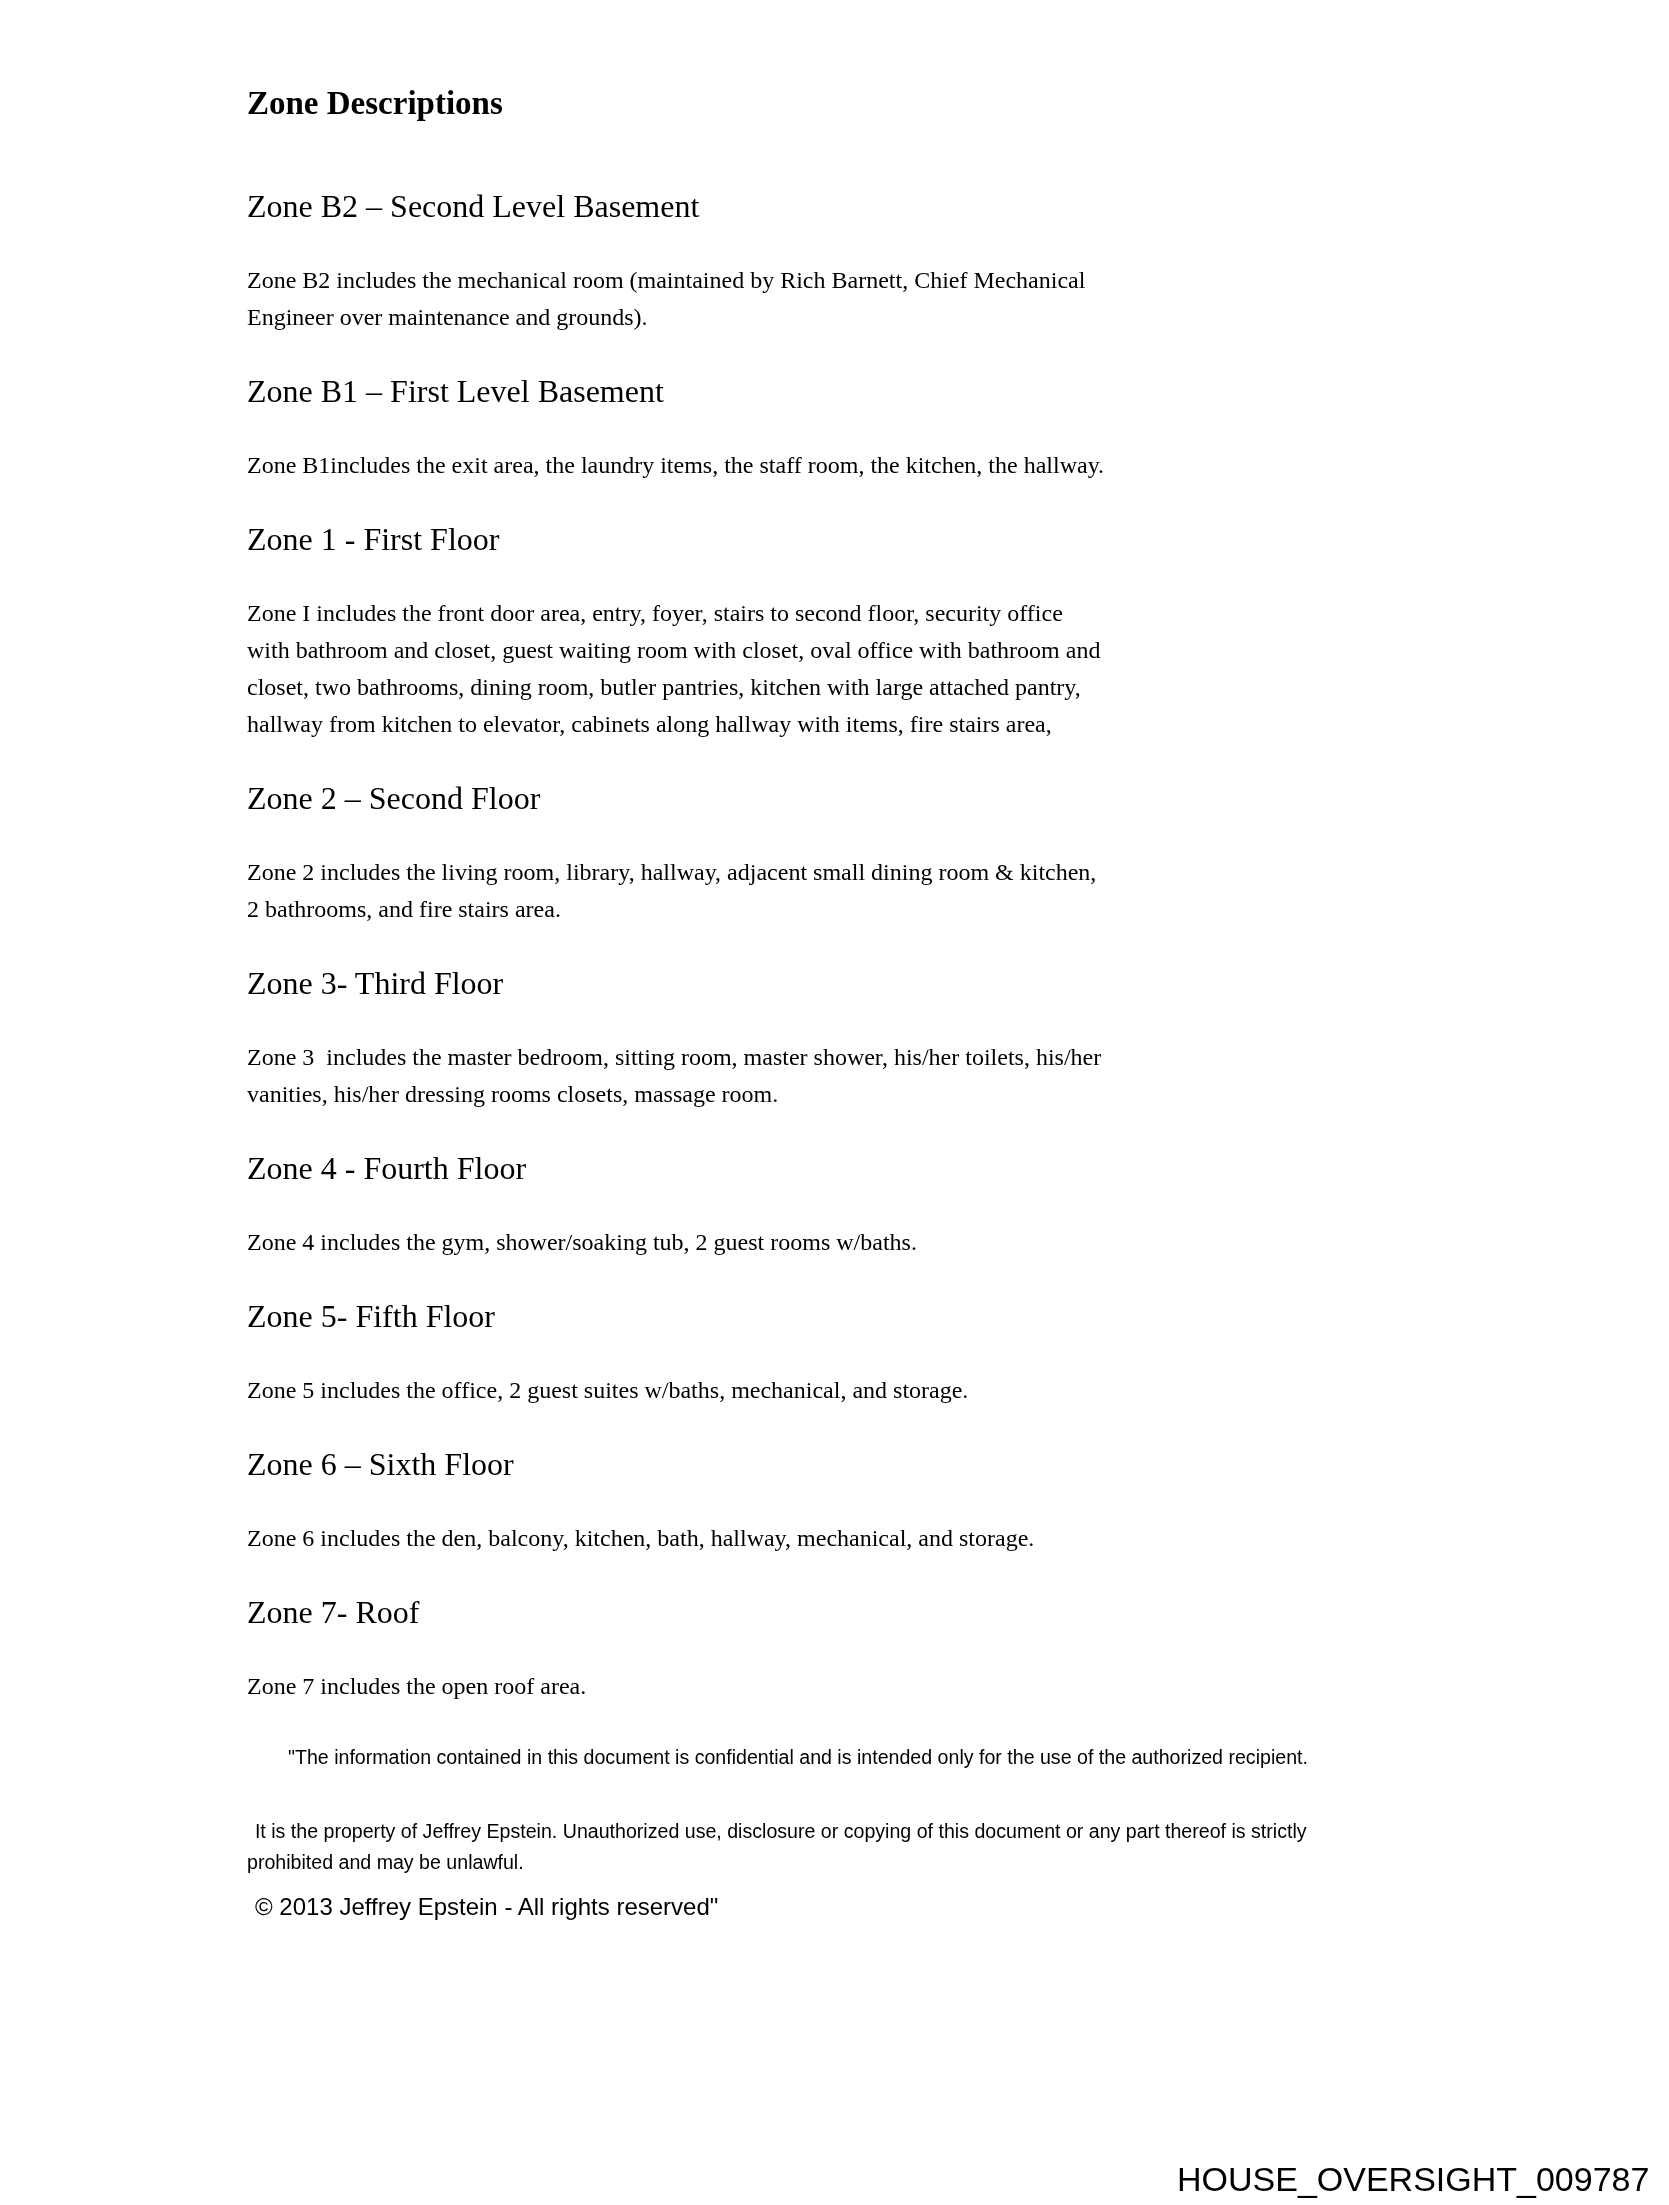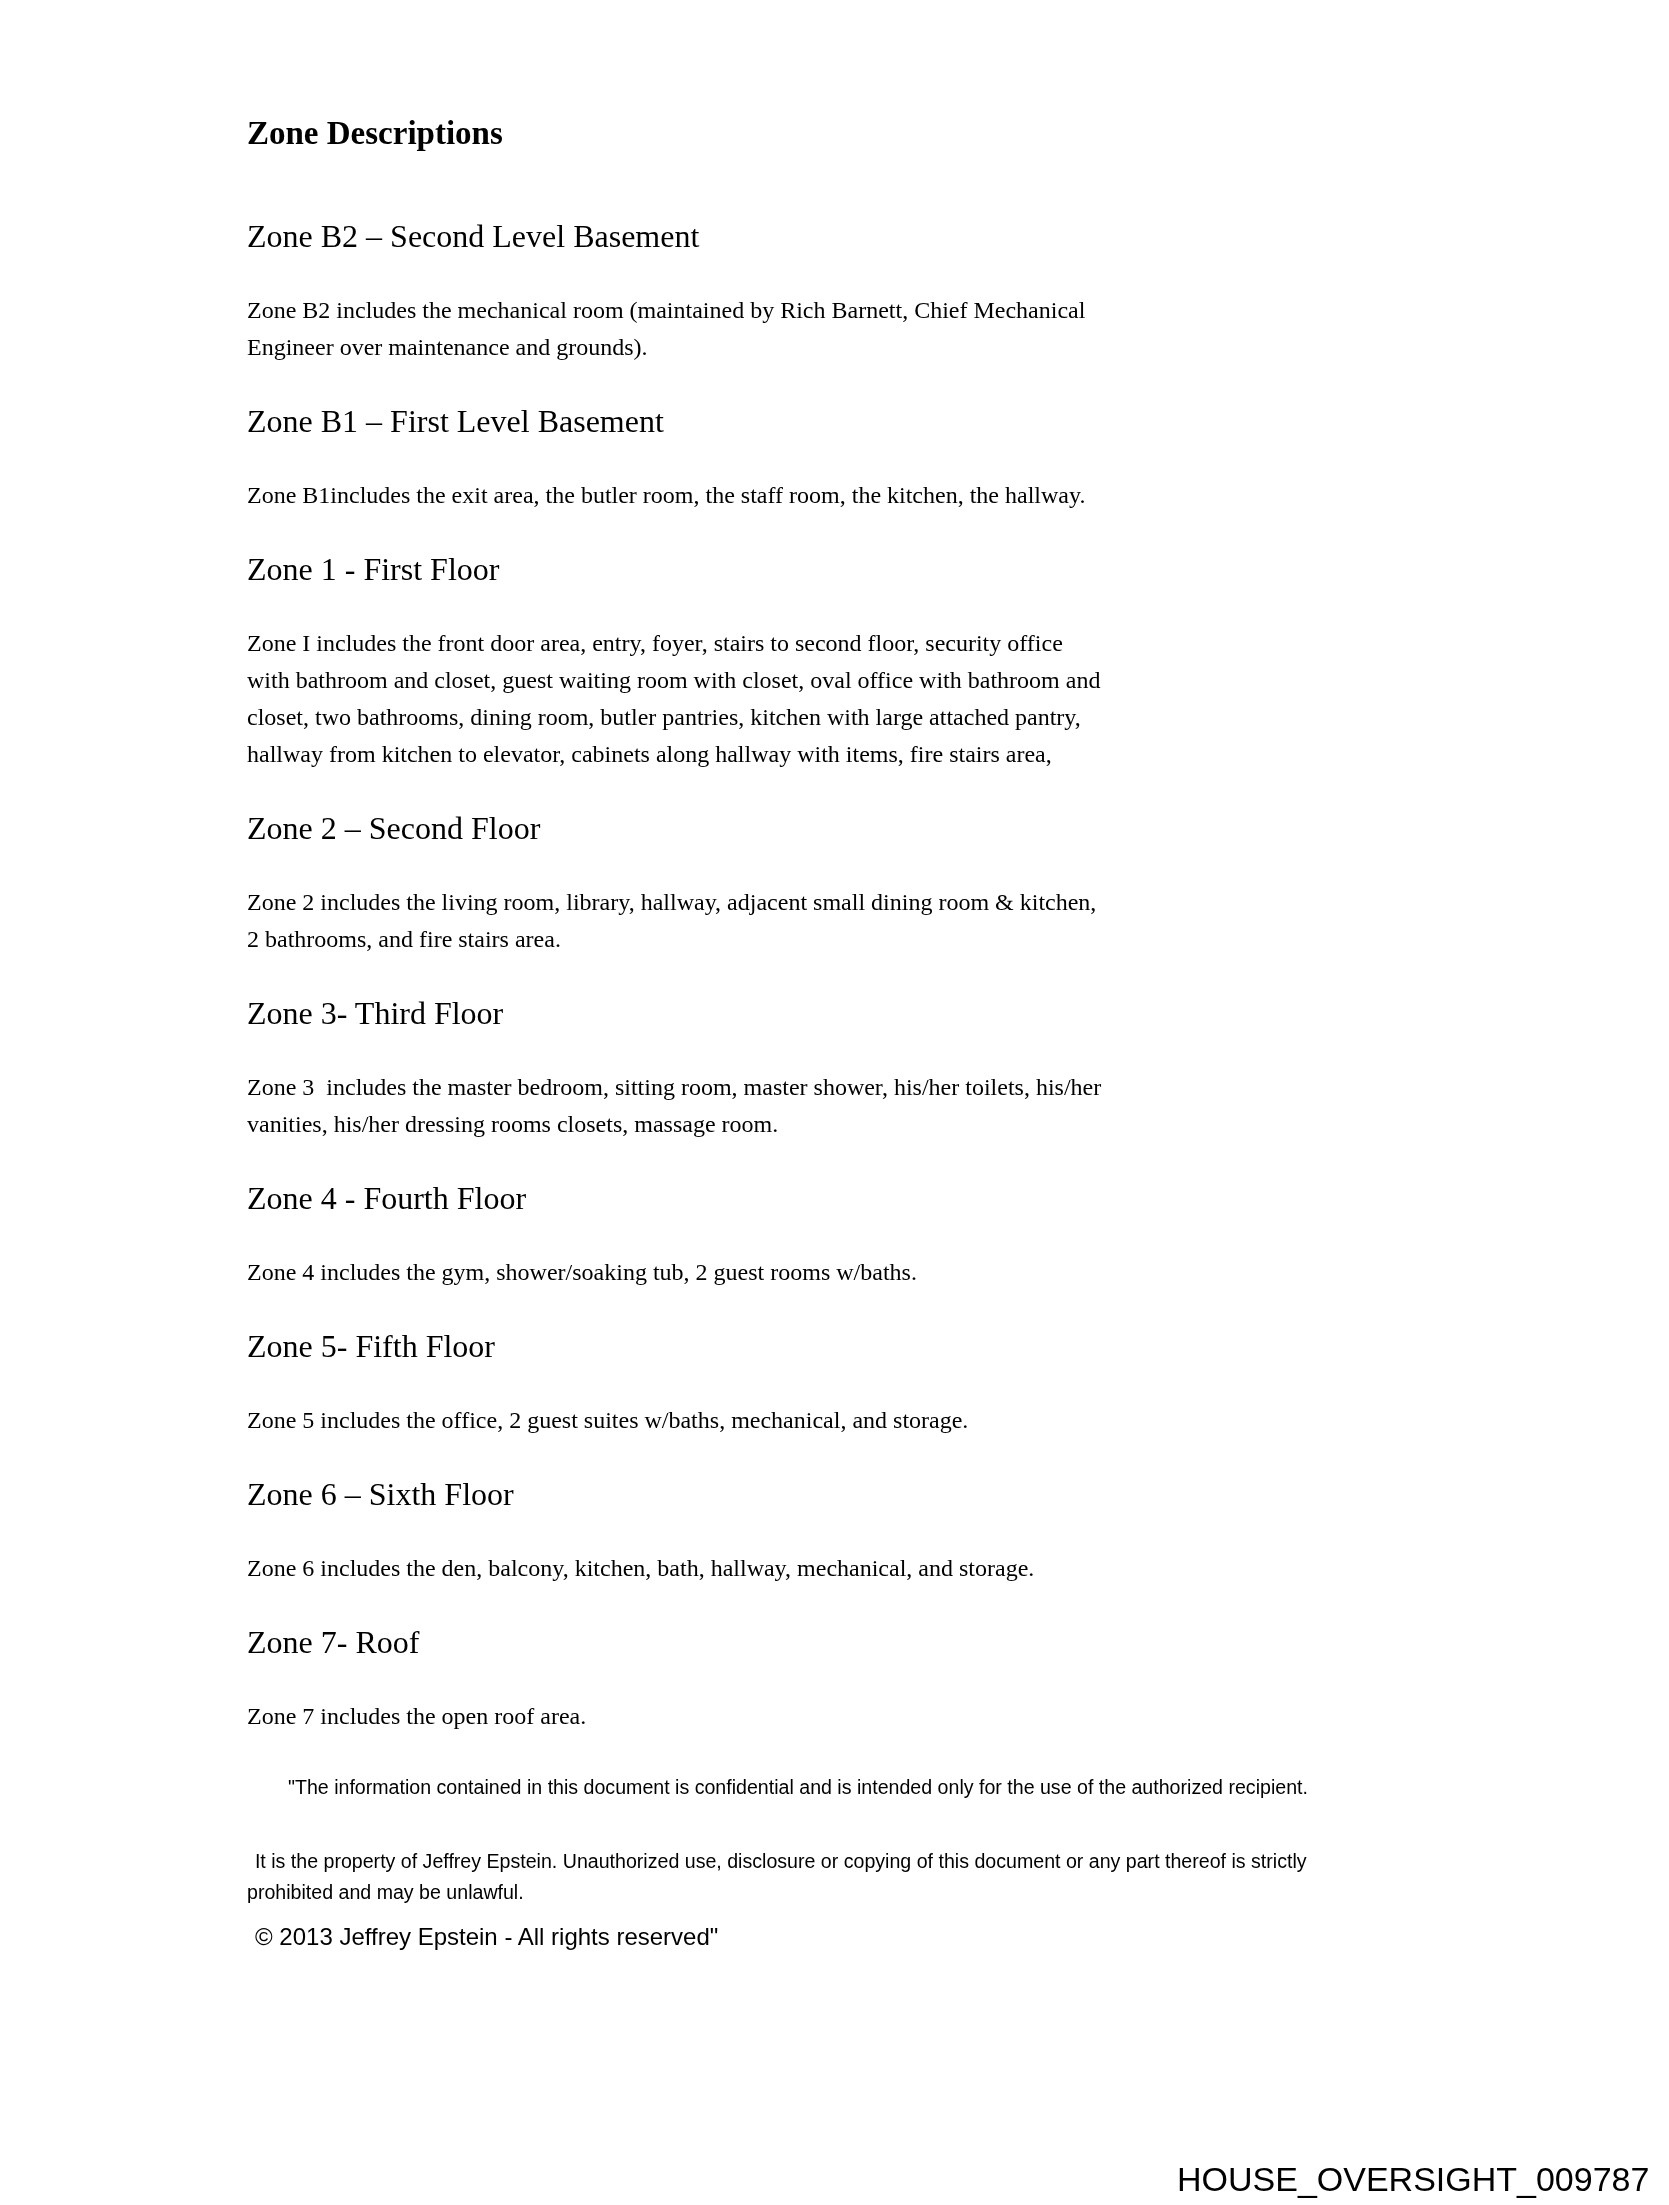--- a/index.html
+++ b/index.html
@@ -6,21 +6,21 @@
     margin: 0;
     padding: 0;
     background: #ffffff;
   }
   .page {
     position: relative;
     width: 1669px;
     height: 2205px;
     background: #ffffff;
     box-sizing: border-box;
-    padding: 114px 223px 0 247px;
+    padding: 84px 223px 0 247px;
     color: #000000;
     overflow: hidden;
   }
   .doc-title {
     font-family: "Liberation Serif", "DejaVu Serif", serif;
     font-size: 33px;
     line-height: 39px;
     font-weight: bold;
     margin: 0 0 65px 0;
     white-space: pre-wrap;
@@ -87,21 +87,21 @@
     <p class="zone-heading">Zone B2 – Second Level Basement</p>
     <p class="zone-para">
       <span class="body-line">Zone B2 includes the mechanical room (maintained by Rich Barnett, Chief Mechanical</span>
       <span class="body-line">Engineer over maintenance and grounds).</span>
     </p>
   </section>
 
   <section>
     <p class="zone-heading">Zone B1 – First Level Basement</p>
     <p class="zone-para">
-      <span class="body-line">Zone B1includes the exit area, the butler room, the staff room, the kitchen, the hallway.</span>
+      <span class="body-line">Zone B1includes the exit area, the laundry items, the staff room, the kitchen, the hallway.</span>
     </p>
   </section>
 
   <section>
     <p class="zone-heading">Zone 1 - First Floor</p>
     <p class="zone-para">
       <span class="body-line">Zone I includes the front door area, entry, foyer, stairs to second floor, security office</span>
       <span class="body-line">with bathroom and closet, guest waiting room with closet, oval office with bathroom and</span>
       <span class="body-line">closet, two bathrooms, dining room, butler pantries, kitchen with large attached pantry,</span>
       <span class="body-line">hallway from kitchen to elevator, cabinets along hallway with items, fire stairs area,</span>

